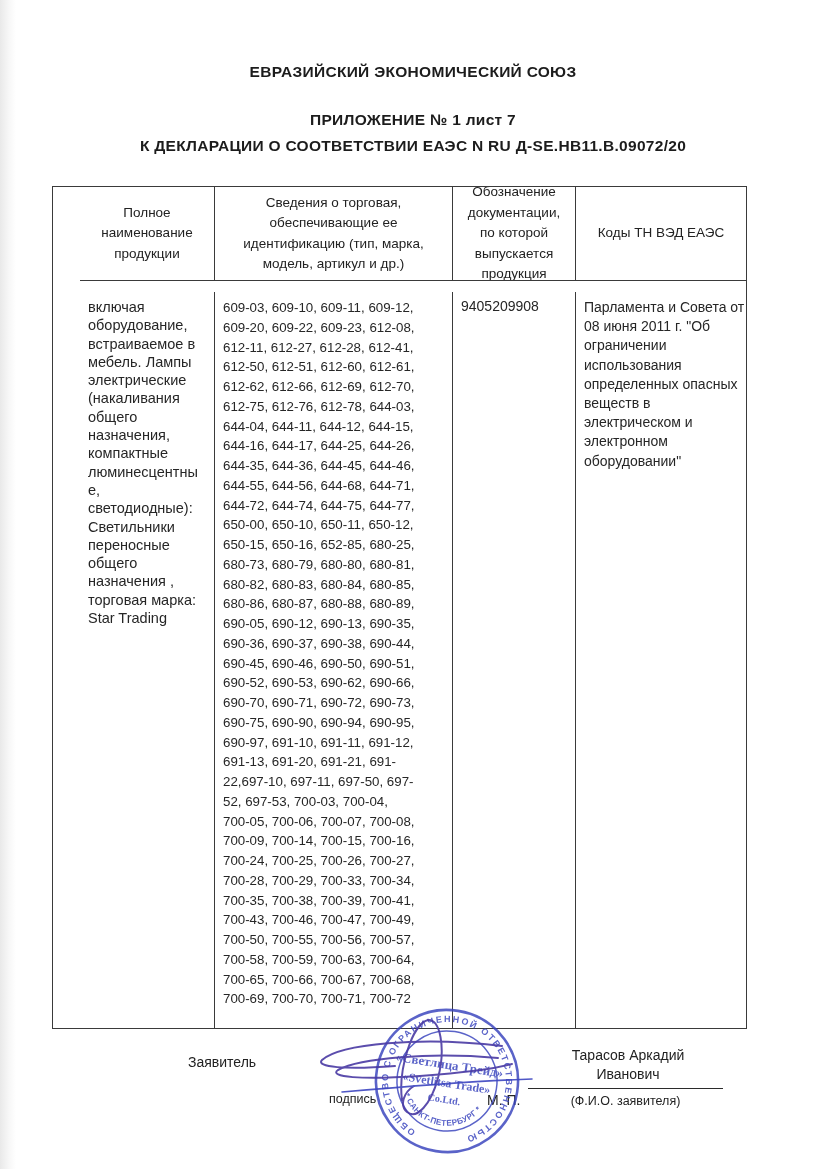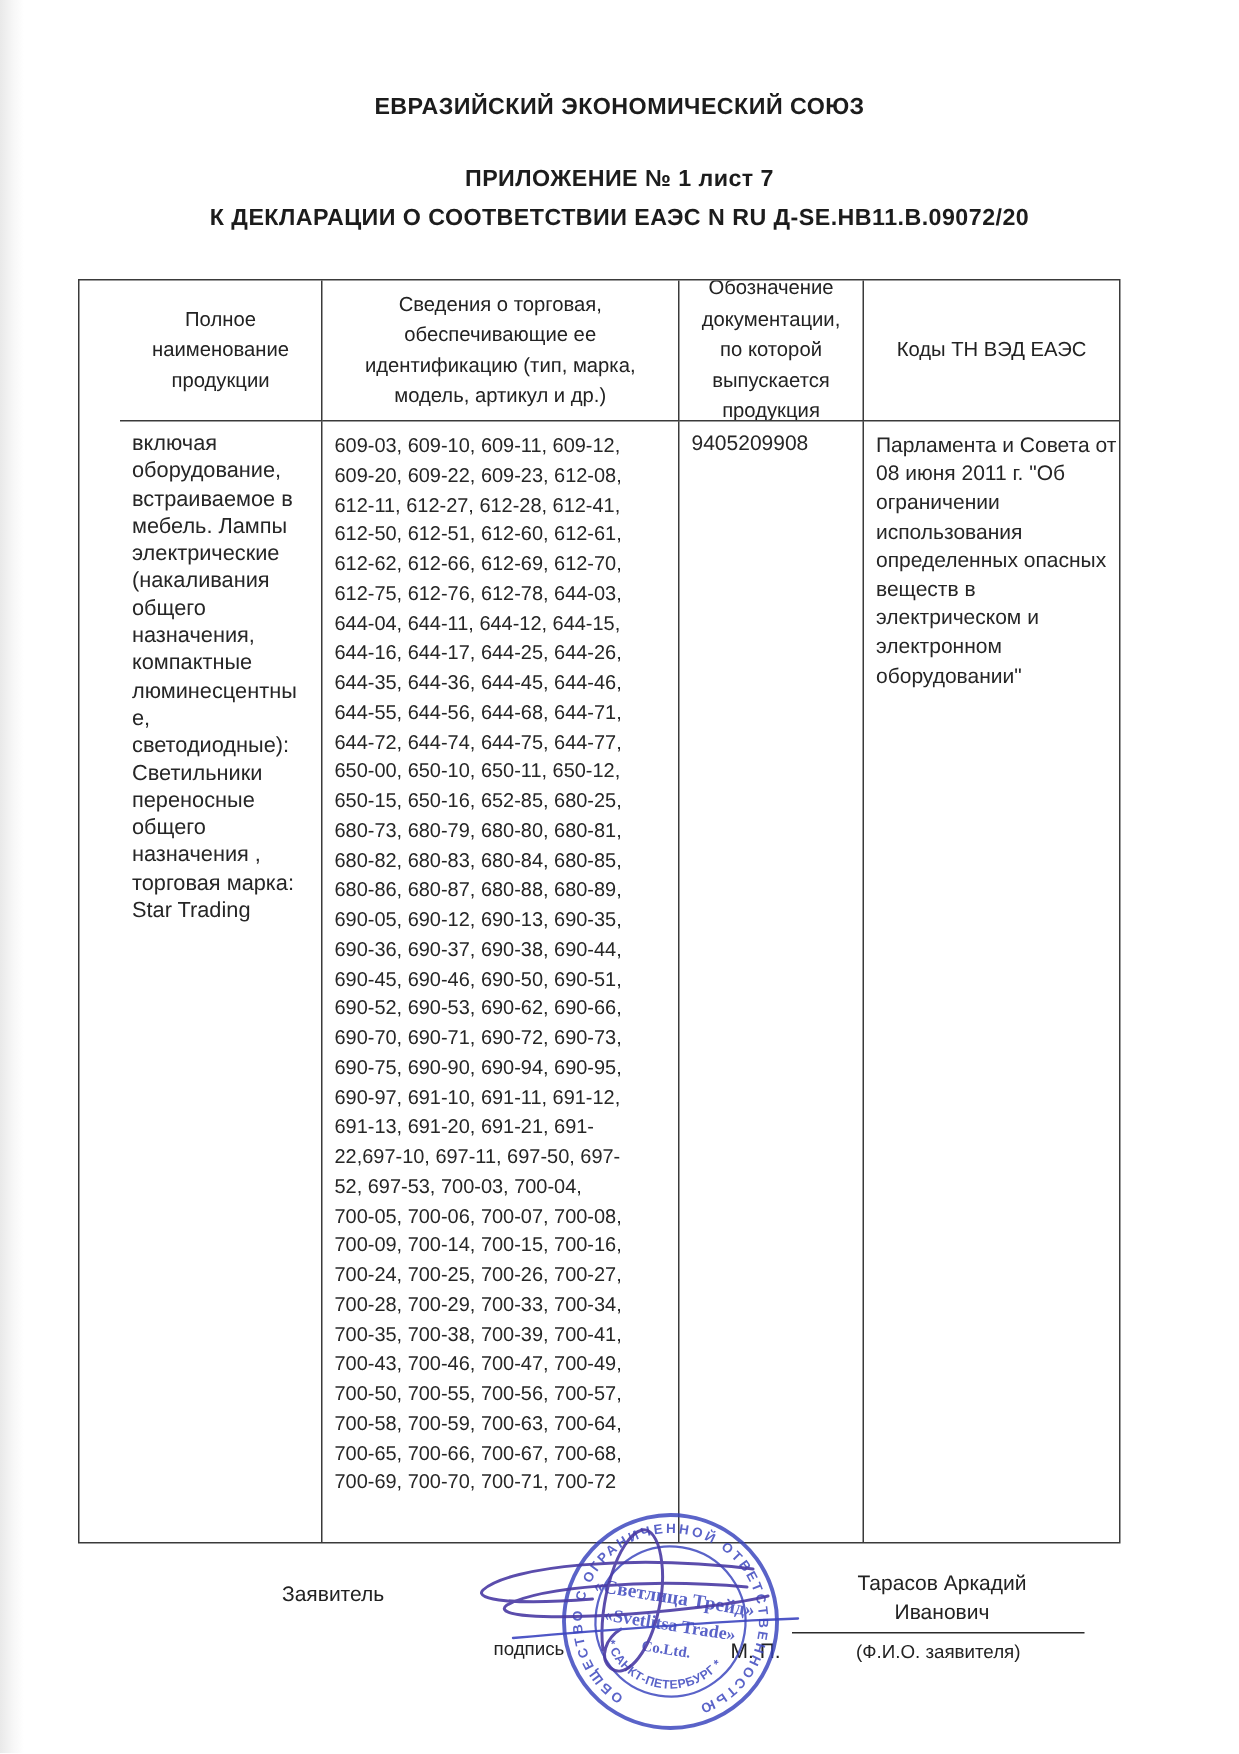--- a/index.html
+++ b/index.html
@@ -20,21 +20,21 @@
     position:absolute;left:52px;top:186px;width:695px;height:843px;
     border:1.5px solid #3a3a3a;box-sizing:border-box;
     display:grid;grid-template-columns:135px 238px 123px 1fr;grid-template-rows:94px 1fr;padding-left:27px;
   }
   .cell{border-right:1.5px solid #3a3a3a;box-sizing:border-box;overflow:hidden;}
   .cell:nth-child(4n){border-right:none;}
   .th{
     border-bottom:1.5px solid #3a3a3a;display:flex;align-items:center;justify-content:center;
     text-align:center;font-size:13.5px;line-height:20.5px;padding:2px 9px;color:#222;
   }
-  .td{padding:6px 7px 0 8px;}
+  .td{padding:6px 7px 0 8px;margin-top:11px;}
   .td .line{white-space:nowrap;}
   .td-name .line{font-size:14.5px;line-height:18.3px;}
   .td-ident .line{font-size:13.3px;line-height:19.75px;}
   .td-code{font-size:14px;}
   .td-docs .line{font-size:14px;line-height:19.2px;}
   .f-label{position:absolute;font-size:14px;color:#222;}
   .lbl-applicant{left:188px;top:1054px;}
   .lbl-podpis{left:329px;top:1092px;font-size:12.5px;}
   .lbl-mp{left:487px;top:1092px;}
   .name-block{position:absolute;left:543px;top:1046px;width:170px;text-align:center;

